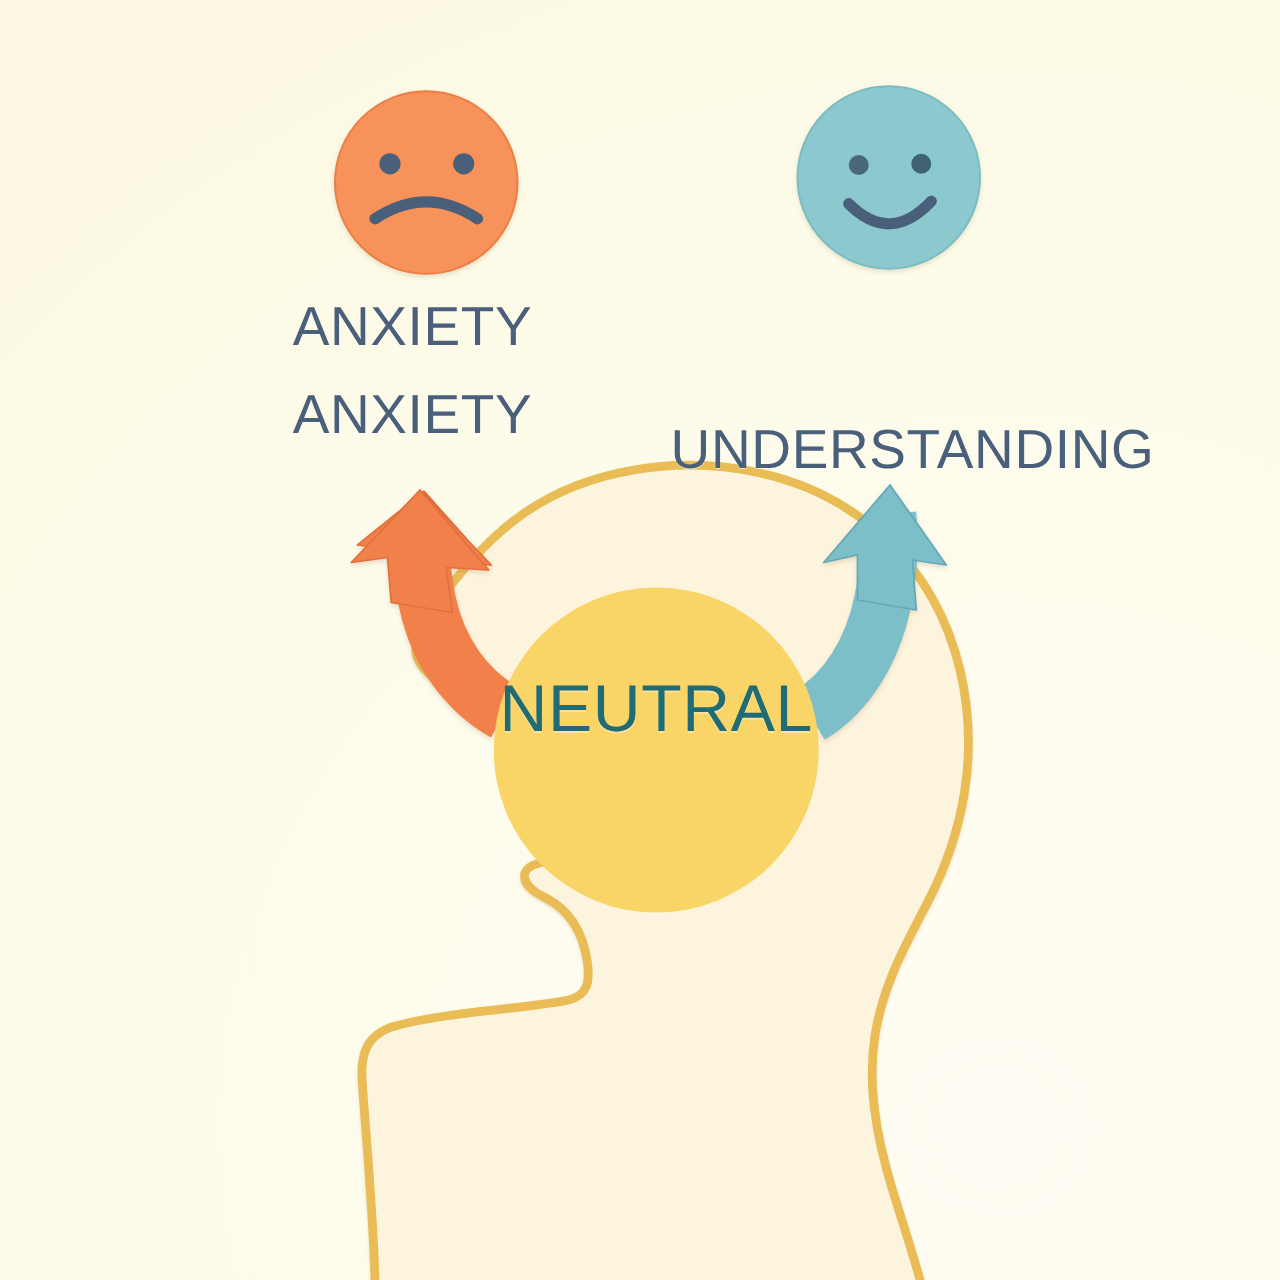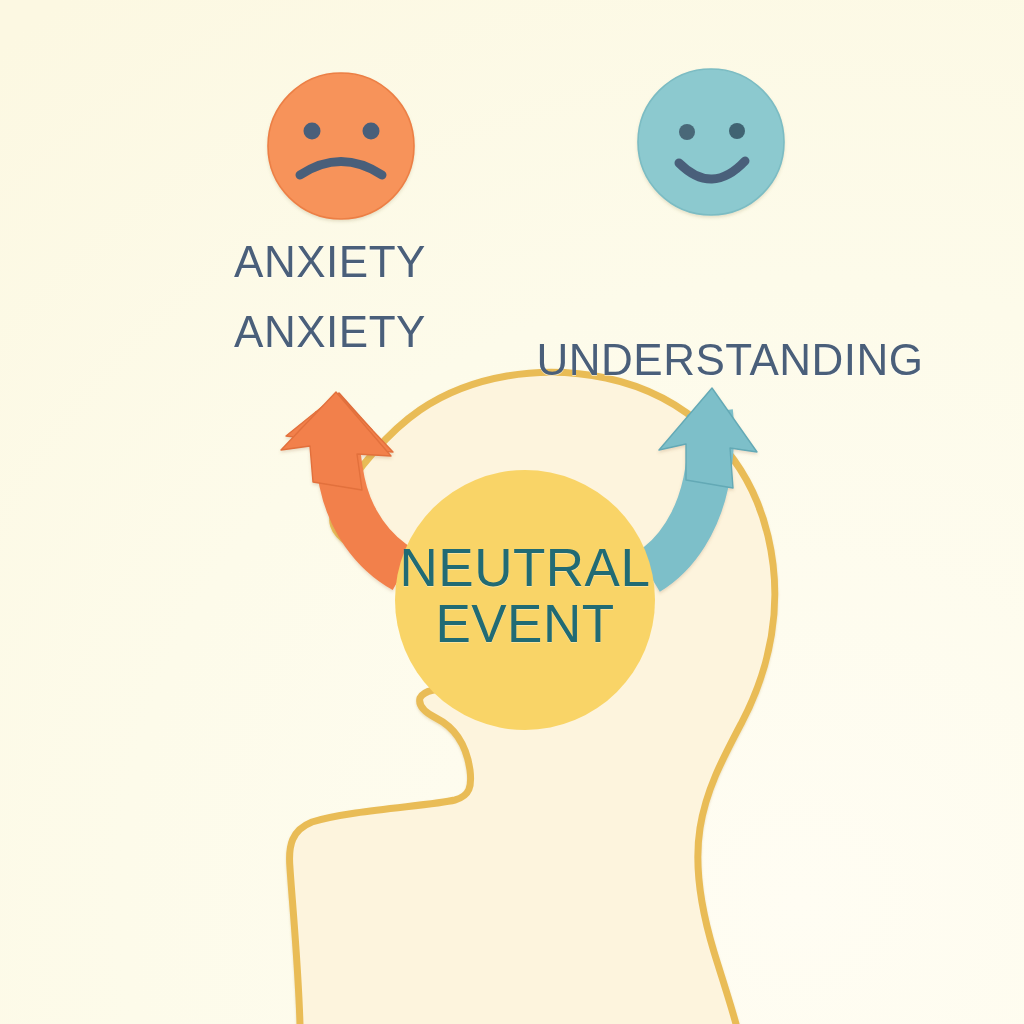--- a/index.html
+++ b/index.html
@@ -171,16 +171,15 @@
 
   <div class="lbl lbl-big" id="lbl-anxiety">ANXIETY</div>
 
   <div class="lbl lbl-big" id="lbl-sadness">ANXIETY</div>
 
 
   <div class="lbl lbl-big" id="lbl-underst">UNDERSTANDING</div>
 
   <div class="circle-text">
     <div>NEUTRAL</div>
-    <div>EVENT</div>
   </div>
 
 </div>
 
 </body></html>

